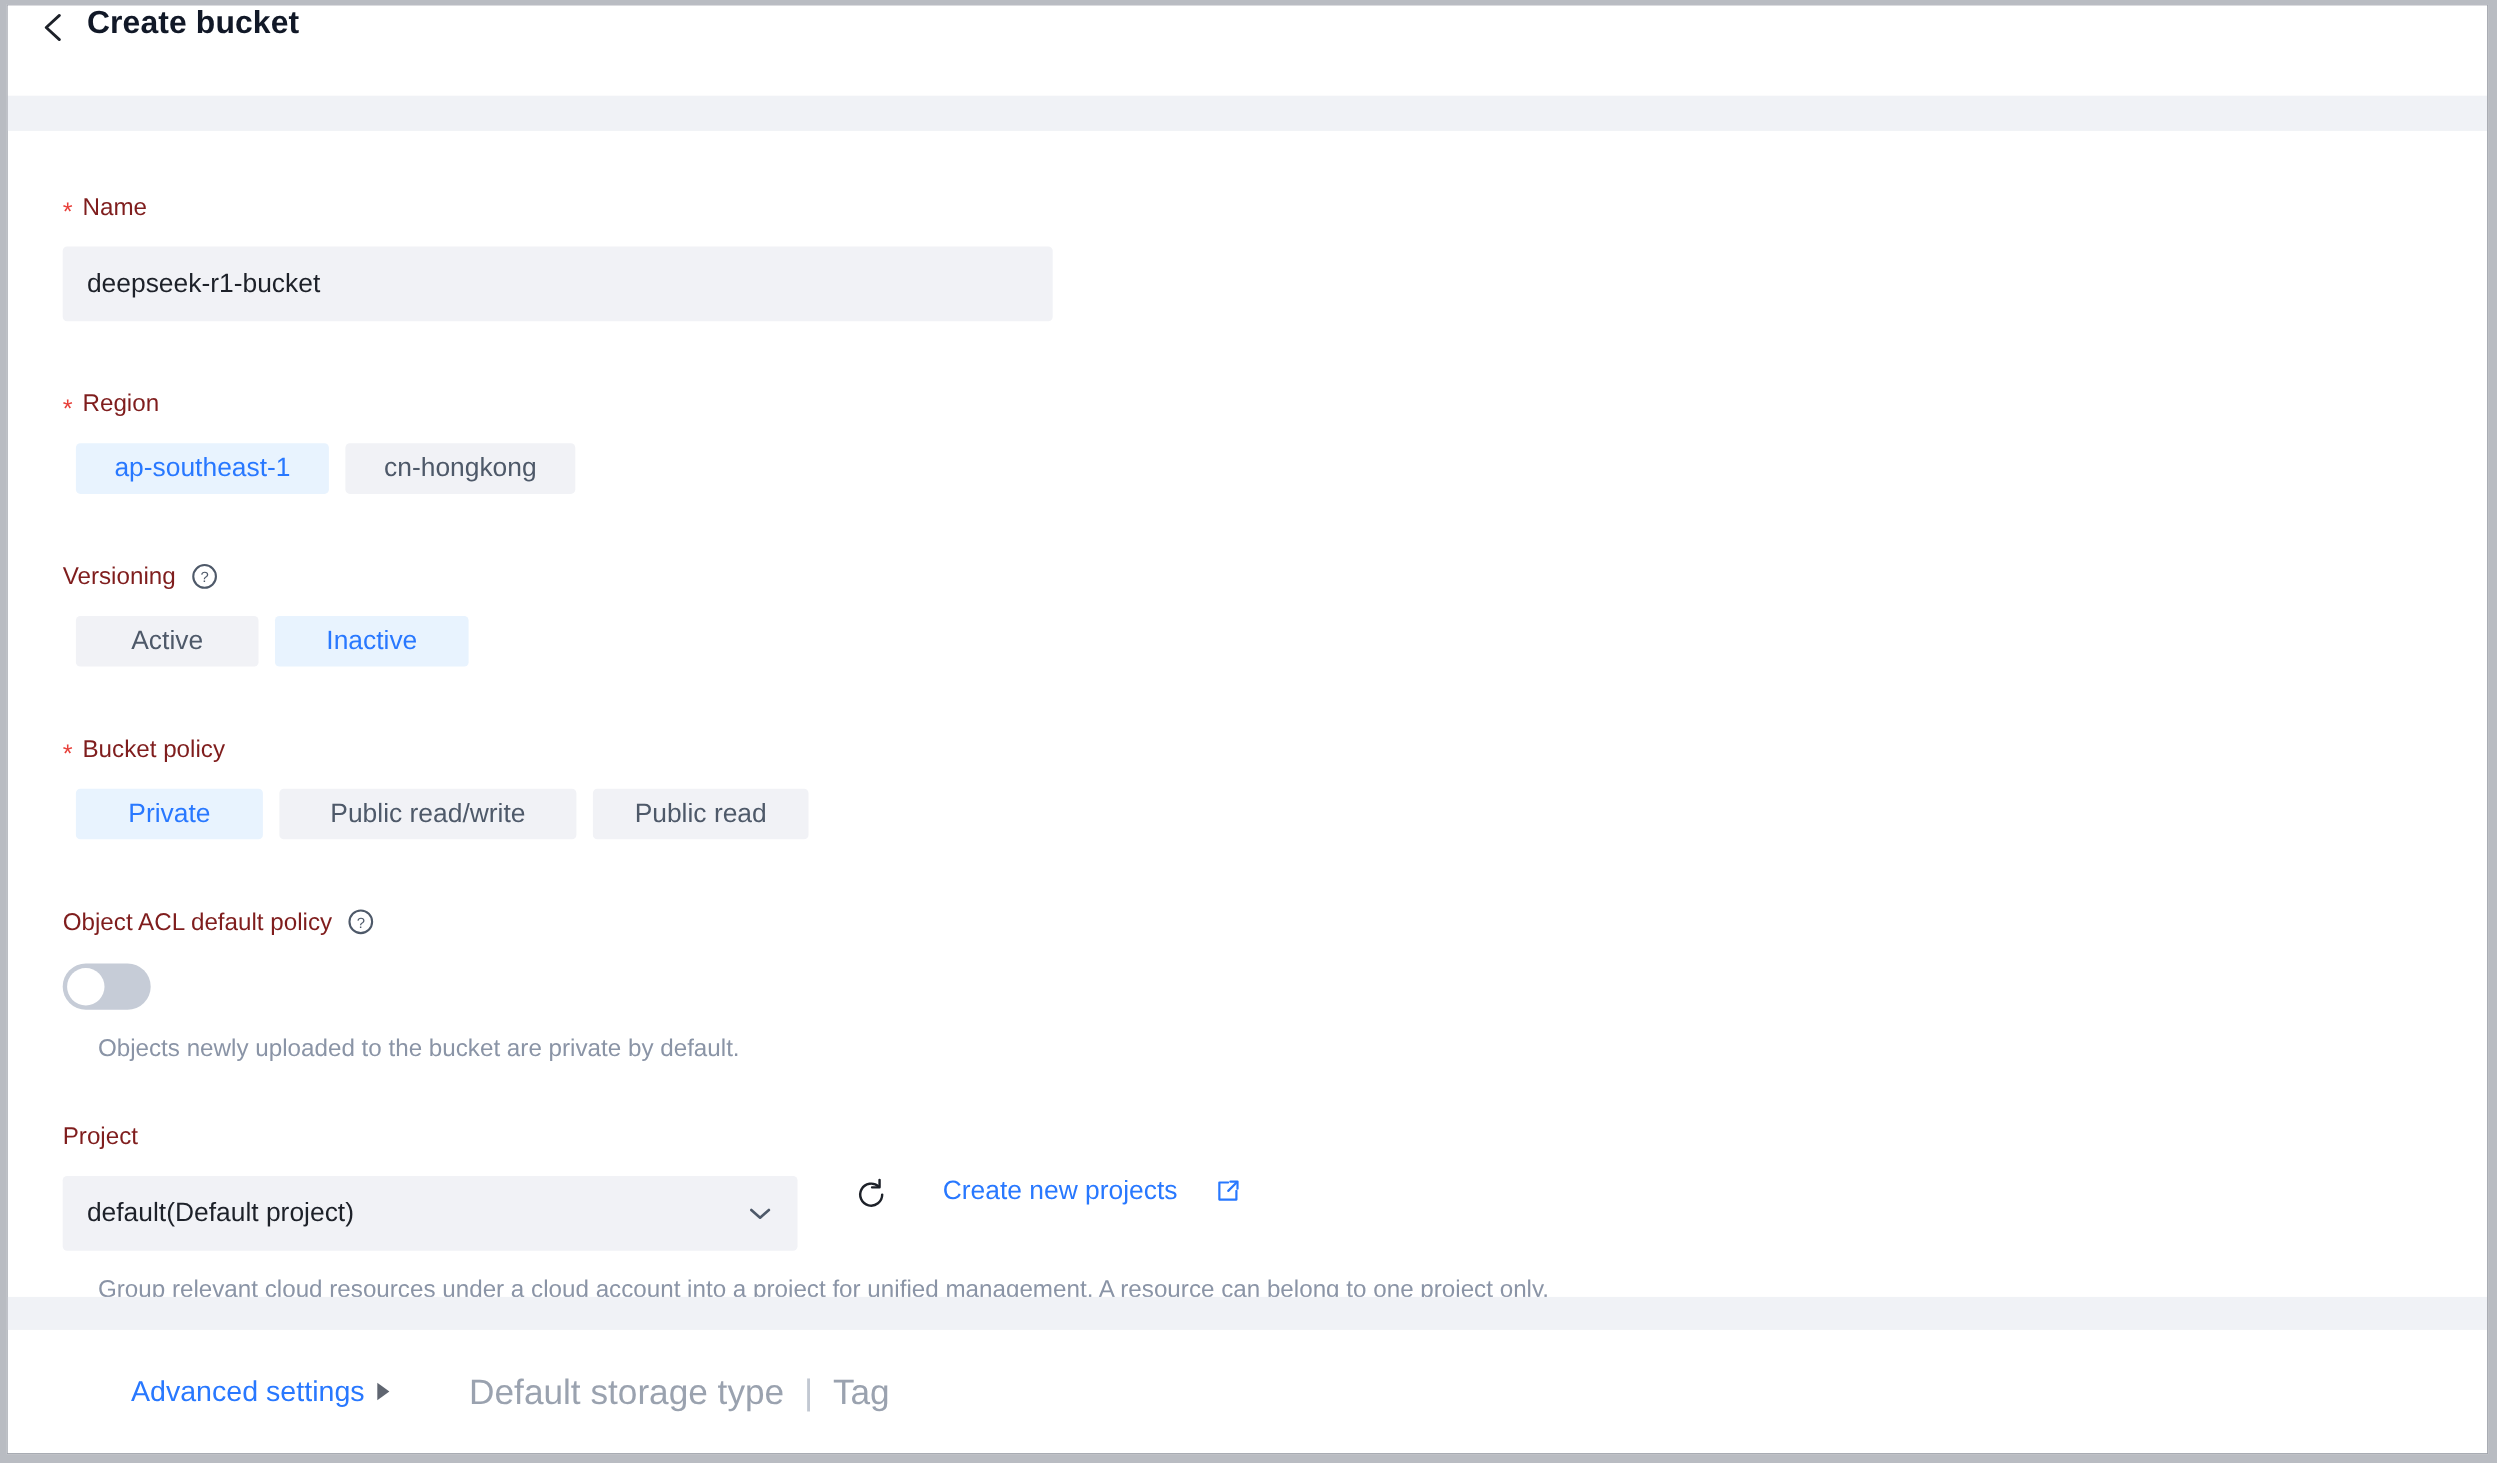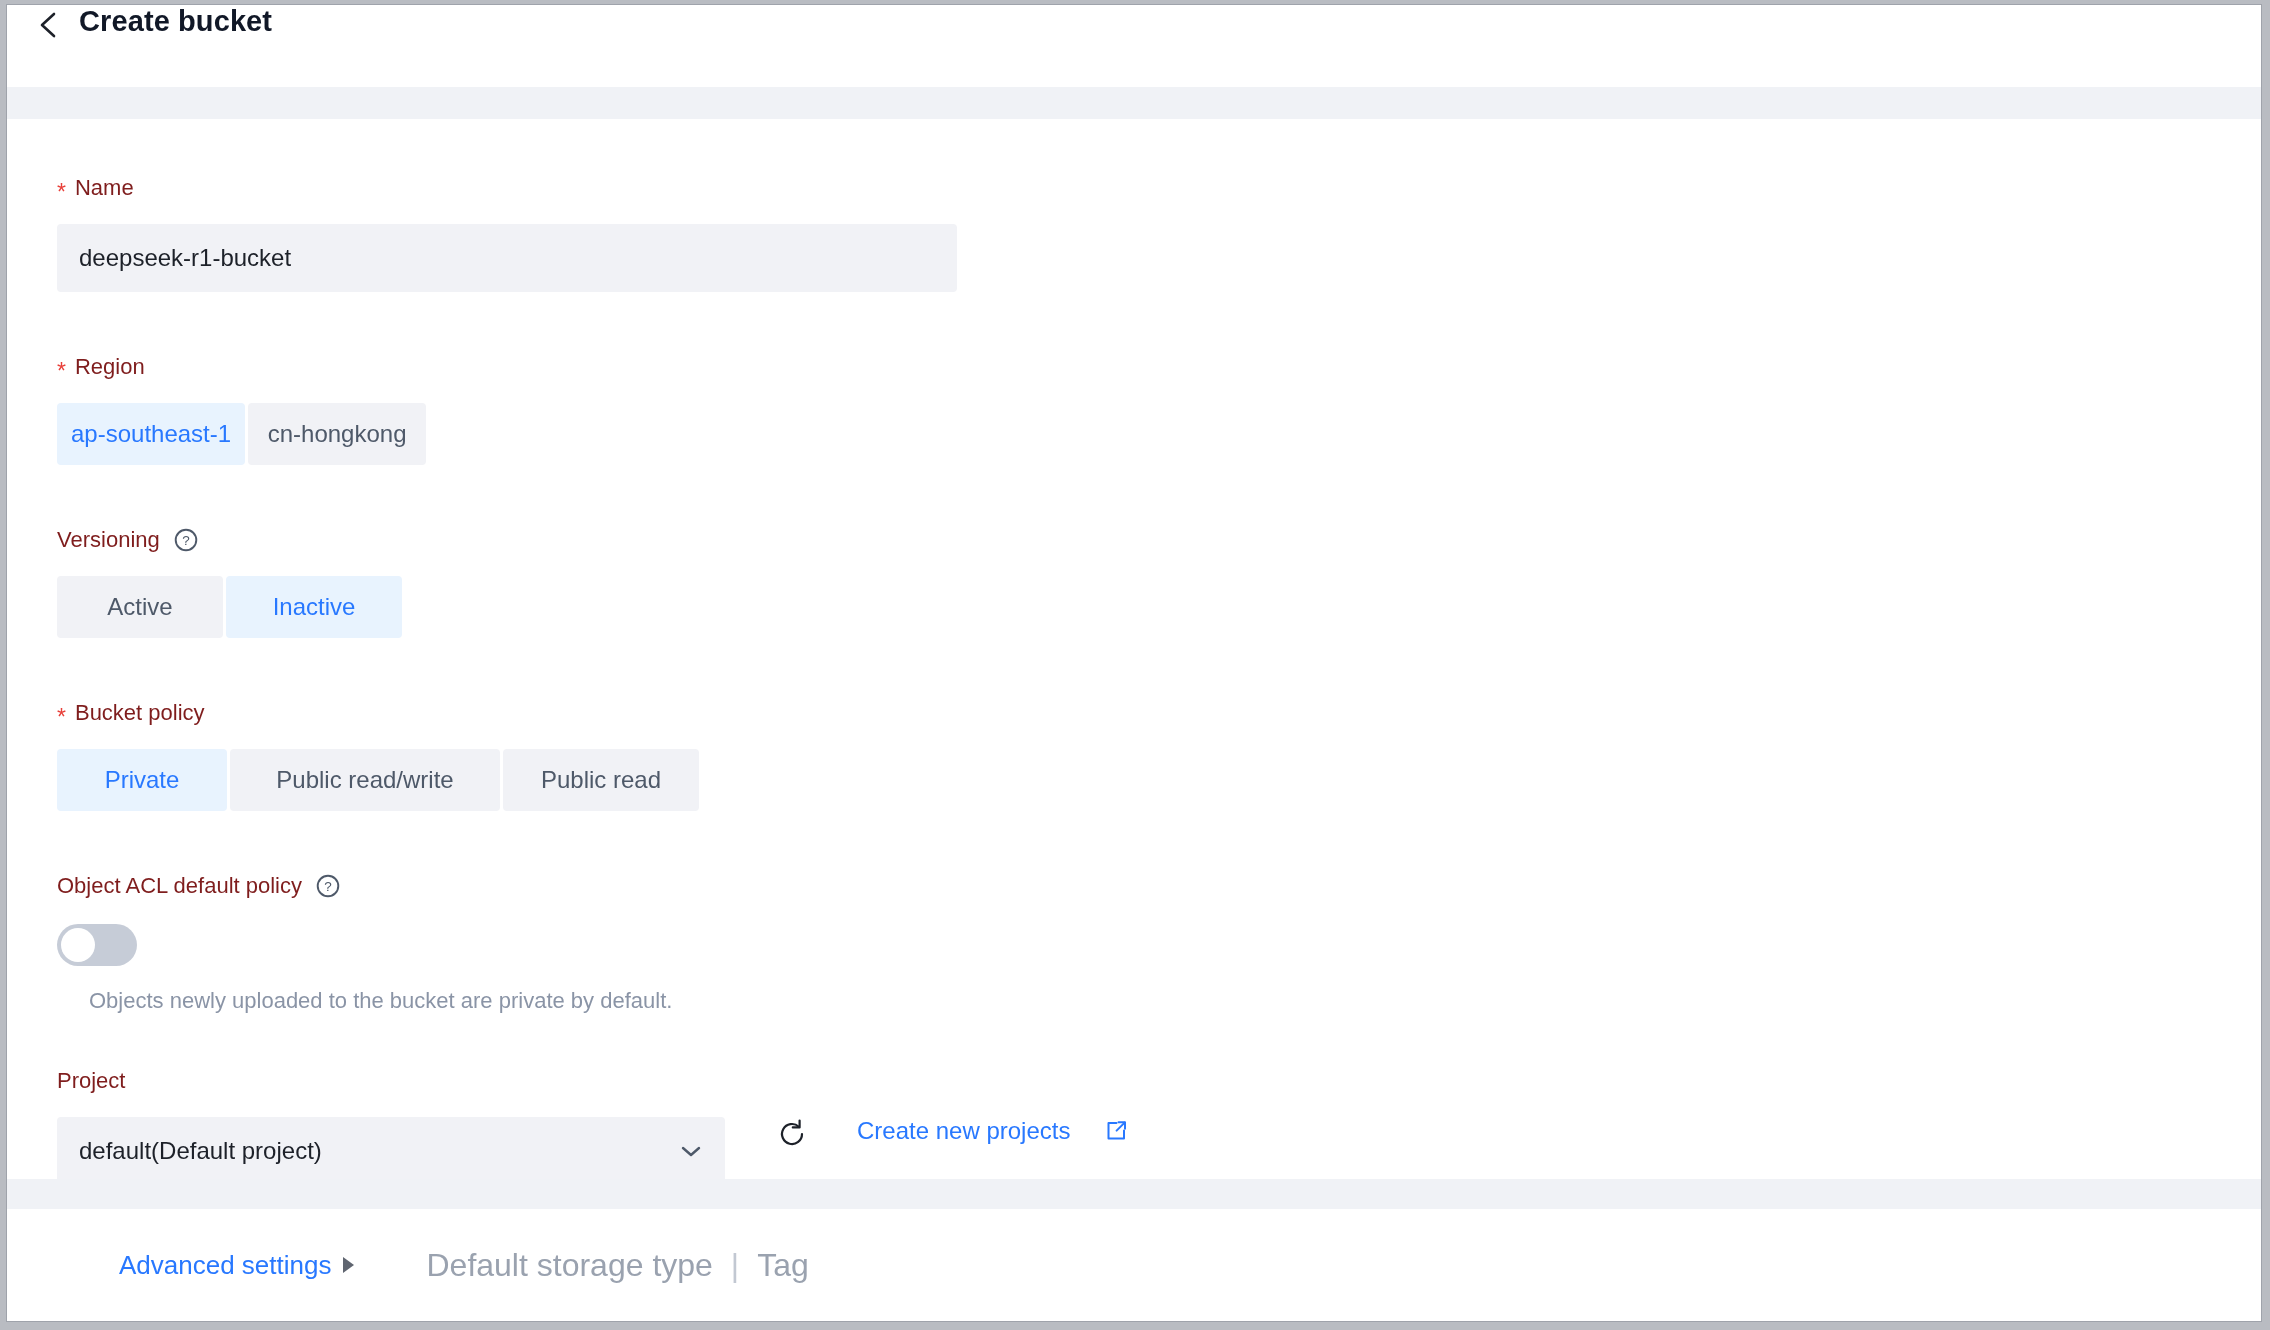--- a/index.html
+++ b/index.html
@@ -108,30 +108,31 @@
     cursor: text;
   }
 
   
   .seg-group {
     margin-top: 19px;
     display: flex;
     gap: 3px;
   }
   .seg {
-    height: 62px;
+    height: 46px;
     display: flex;
     align-items: center;
     justify-content: center;
-    padding: 0 14px;
+    padding: 0 35px;
     min-width: 120px;
     font-size: 24px;
     border-radius: 4px;
     cursor: pointer;
     box-sizing: border-box;
+    margin-left: 12px;
   }
   .seg.off {
     background: #f1f2f6;
     color: #4e5969;
   }
   .seg.on {
     background: #e8f3fe;
     color: #2878ff;
   }
 
@@ -363,20 +364,21 @@
           <span>Create new projects</span>
           <span class="ext">
             <svg width="24" height="24" viewBox="0 0 24 24">
               <path d="M12.5 4H4.5v15.5H20V11.5" fill="none" stroke="#2878ff" stroke-width="2" stroke-linecap="round" stroke-linejoin="round"></path>
               <polyline points="14.5,3.2 21,3.2 21,9.7" fill="none" stroke="#2878ff" stroke-width="2" stroke-linecap="round" stroke-linejoin="round"></polyline>
               <line x1="20.6" y1="3.6" x2="12.6" y2="11.6" stroke="#2878ff" stroke-width="2" stroke-linecap="round"></line>
             </svg>
           </span>
         </div>
       </div>
+      <div class="hint">Group relevant cloud resources under a cloud account into a project for unified management. A resource can belong to one project only.</div>
     </div>
 
   </div>
 
   <div style="position:absolute; left:0; bottom:0; width:100%;">
     <div class="footer-band"></div>
     <div class="footer">
       <div class="adv">
         <span>Advanced settings</span>
         <span class="tri"></span>

